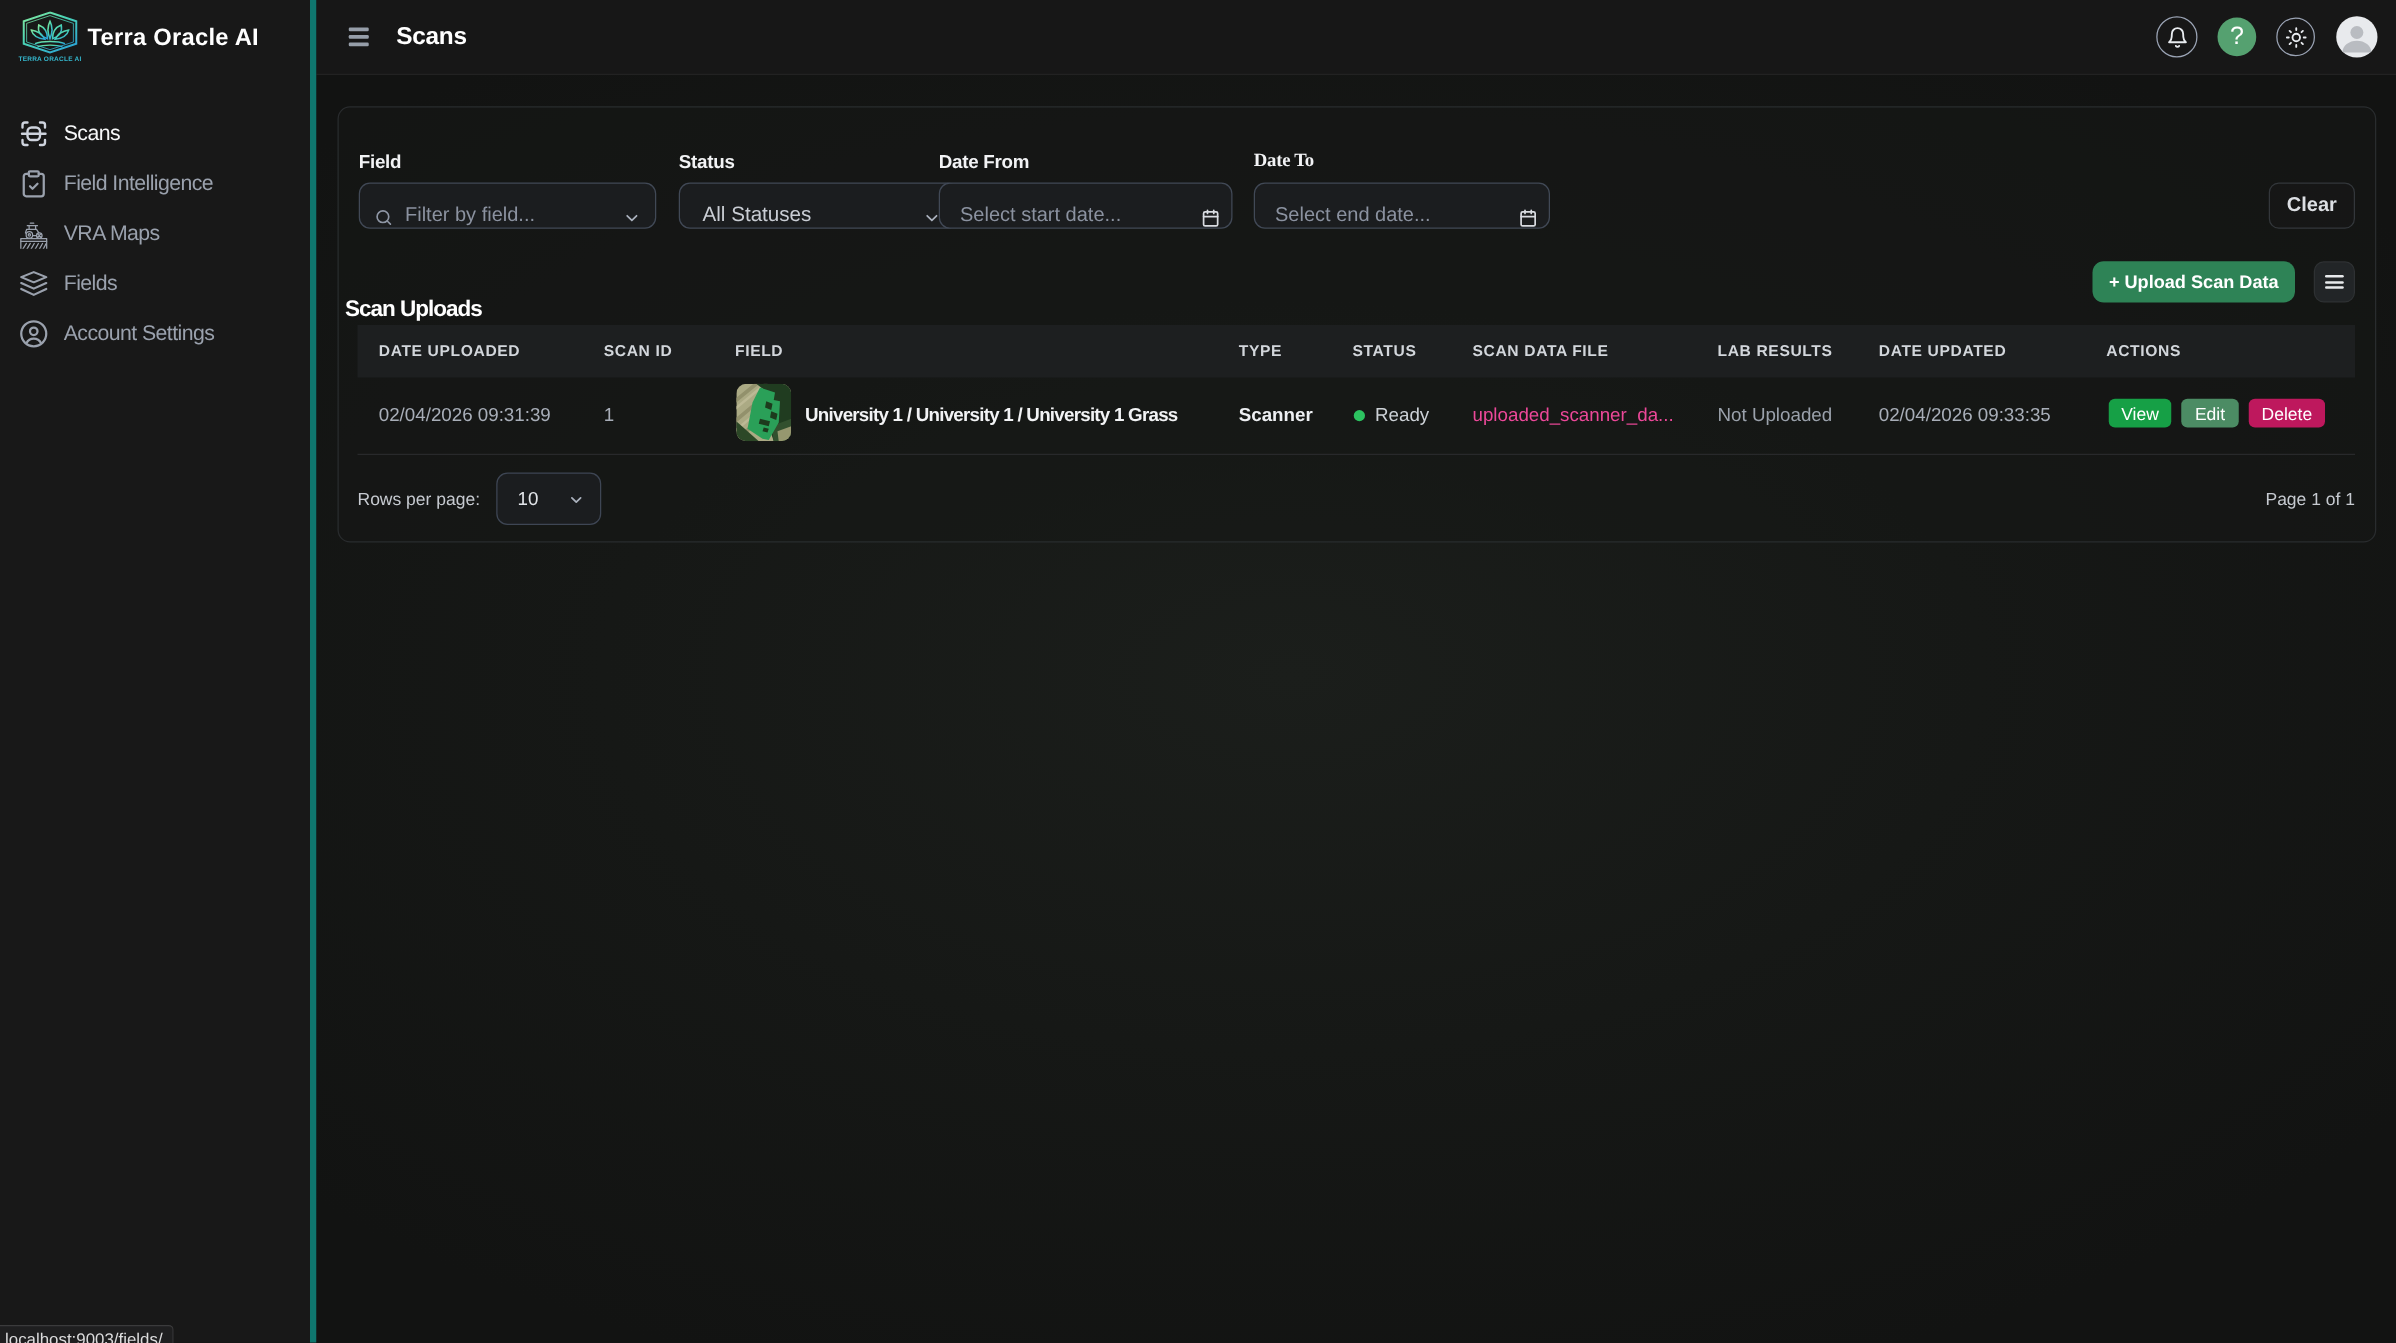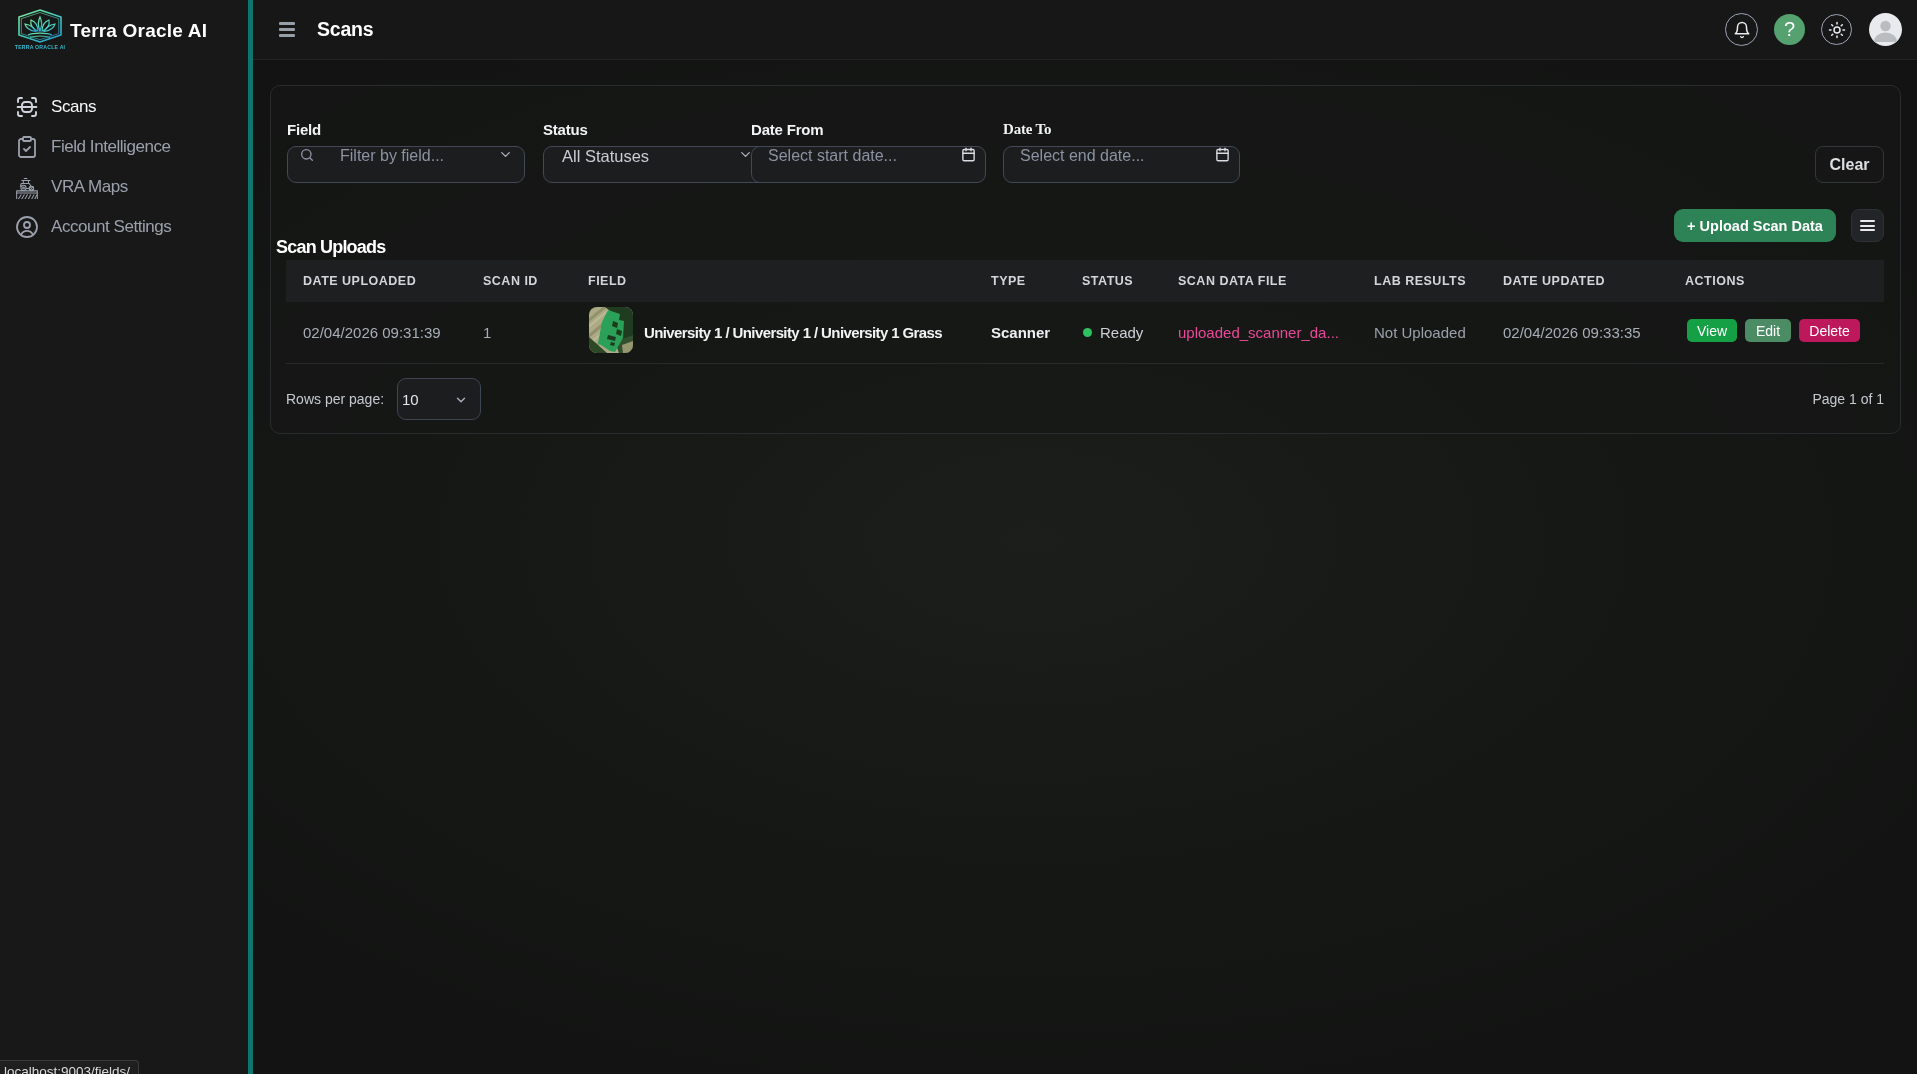--- a/index.html
+++ b/index.html
@@ -28,22 +28,22 @@
 
   
   #main { position:absolute; left:253px; top:60px; right:0px; bottom:0;
     background:radial-gradient(ellipse 1100px 600px at 780px 480px, #1b1e1b 0%, #161816 50%, #121312 100%); }
 
   
   #card { position:absolute; left:270px; top:85px; width:1631px; height:349px;
     background:rgba(21,23,22,0.55); border:1px solid #292c2e; border-radius:10px; }
   .flabel { position:absolute; top:121px; color:#f2f3f5; font-size:15px; font-weight:bold; letter-spacing:-0.2px; }
   .finput { position:absolute; top:146px; height:37px; background:#1b1d1f;
-    border:1px solid #414956; border-radius:9px; display:flex; align-items:flex-start;
-    color:#8b92a0; font-size:16px;gap:16px; }
+    border:1px solid #414956; border-radius:9px; display:flex; align-items:flex-end;
+    color:#8b92a0; font-size:16px; }
   .ph { color:#8b92a0; }
 
   #clearBtn { position:absolute; left:1815px; top:146px; width:69px; height:37px;
     background:rgba(24,26,26,0.4); border:1px solid #33373b; border-radius:8px;
     color:#dcdfe3; font-size:16px; font-weight:bold; display:flex; align-items:center; justify-content:center; }
 
   #suHead { position:absolute; left:276px; top:217px; color:#fff; font-size:18px; font-weight:bold; letter-spacing:-0.8px;margin-top:20px; }
   #uploadBtn { position:absolute; left:1674px; top:209px; width:162px; height:33px; background:#2e8356;
     border-radius:9px; color:#fff; font-size:14.5px; font-weight:bold;
     display:flex; align-items:center; justify-content:center; }
@@ -132,20 +132,28 @@
         <circle cx="9.2" cy="14" r="2.8"></circle>
           <circle cx="9.2" cy="14" r="1"></circle>
         <circle cx="17.8" cy="14.6" r="2.4"></circle>
         <path d="M16.1 12.9l3.4 3.4M19.5 12.9l-3.4 3.4"></path>
         <path d="M12 14.6h3.4"></path>
       </svg>
       <span>VRA Maps</span>
     </div>
     <div class="navitem">
       <svg class="nicon" viewBox="0 0 24 24" fill="none" stroke="#9aa1ad" stroke-width="1.8" stroke-linecap="round" stroke-linejoin="round">
+        <path d="M12 2 2 7l10 5 10-5-10-5Z" transform="translate(0,1) scale(1,0.82)"></path>
+        <path d="m2 12 10 5 10-5" transform="translate(0,0.6) scale(1,0.9)"></path>
+        <path d="m2 17 10 5 10-5" transform="translate(0,0) scale(1,0.95)"></path>
+      </svg>
+      <span>Fields</span>
+    </div>
+    <div class="navitem">
+      <svg class="nicon" viewBox="0 0 24 24" fill="none" stroke="#9aa1ad" stroke-width="1.8" stroke-linecap="round" stroke-linejoin="round">
         <circle cx="12" cy="12" r="10"></circle>
         <circle cx="12" cy="10" r="3"></circle>
         <path d="M6.2 19.4a6.5 6.5 0 0 1 11.6 0"></path>
       </svg>
       <span>Account Settings</span>
     </div>
   </div>
 </div>
 
 <div id="topbar">
@@ -268,21 +276,21 @@
     <span class="cell" style="left:1088px; color:#9aa1ab;">Not Uploaded</span>
     <span class="cell" style="left:1217px;">02/04/2026 09:33:35</span>
     <div class="abtn" style="left:1401px; width:50px; background:#16a046;">View</div>
     <div class="abtn" style="left:1459px; width:46px; background:#4c8c64;">Edit</div>
     <div class="abtn" style="left:1513px; width:61px; background:#be185d;">Delete</div>
   </div>
 
   <div id="pagerow">
     <span style="position:absolute; left:0; top:14px;">Rows per page:</span>
     <div id="rpp">
-      <span style="margin-left:4px;">10</span>
+      <span style="margin-left:16px;">10</span>
       <svg style="position:absolute; right:12px; top:14px;" width="14" height="14" viewBox="0 0 24 24" fill="none" stroke="#aab1bd" stroke-width="2.4" stroke-linecap="round" stroke-linejoin="round">
         <path d="m6 9 6 6 6-6"></path>
       </svg>
     </div>
     <span style="position:absolute; right:0; top:14px;">Page 1 of 1</span>
   </div>
 
 <div id="tooltip">localhost:9003/fields/</div>
 
 </body></html>

